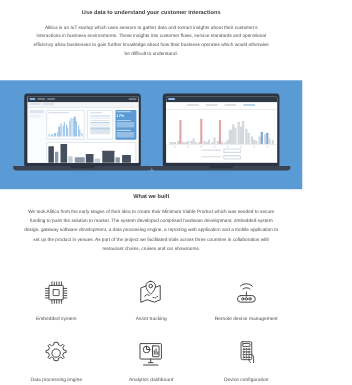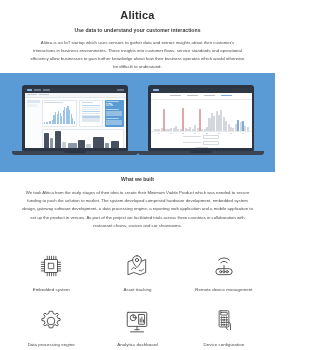--- a/index.html
+++ b/index.html
@@ -308,21 +308,20 @@
     line-height: 1.2;
     letter-spacing: 0.04px;
   }
 </style>
 </head>
 <body>
 
 <div class="page">
 
   <section class="hero">
-    <h1 class="hero-title">Alitica</h1>
     <h2 class="hero-subtitle">Use data to understand your customer interactions</h2>
     <p class="hero-paragraph">Alitica is an IoT startup which uses sensors to gather data and extract insights about their customer's interactions in business environments. These insights into customer flows, service standards and operational efficiency allow businesses to gain further knowledge about how their business operates which would otherwise be difficult to understand.</p>
   </section>
 
   <section class="banner">
 
     <div class="laptop laptop-left">
       <div class="laptop-lid">
         <div class="laptop-screen">
 

